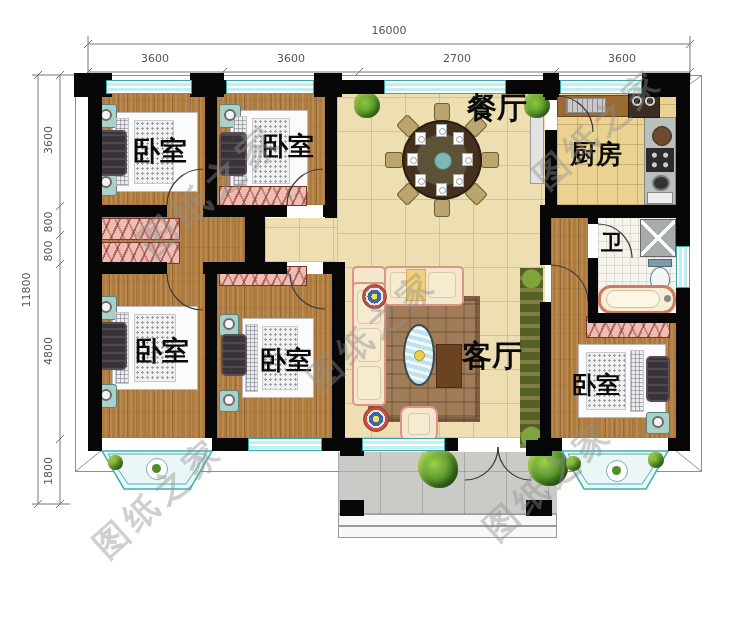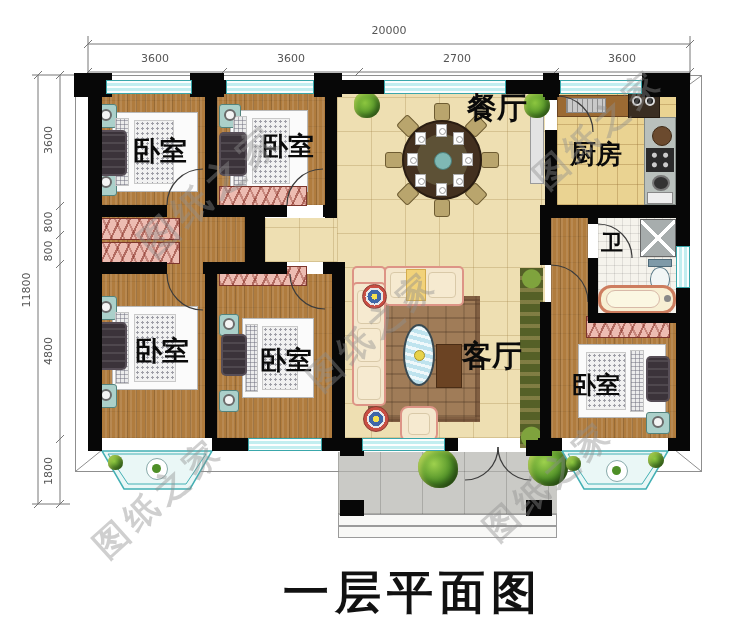--- a/index.html
+++ b/index.html
@@ -320,27 +320,26 @@
   <div class="label" style="left:162px;top:350px;font-size:27px;">卧室</div>
   <div class="label" style="left:286px;top:360px;font-size:26px;">卧室</div>
   <div class="label" style="left:596px;top:385px;font-size:24px;">卧室</div>
 
   <div class="wm" style="left:210px;top:190px;font-size:38px;">图纸之家</div>
   <div class="wm" style="left:598px;top:128px;font-size:34px;">图纸之家</div>
   <div class="wm" style="left:372px;top:330px;font-size:34px;">图纸之家</div>
   <div class="wm" style="left:158px;top:497px;font-size:34px;">图纸之家</div>
   <div class="wm" style="left:548px;top:480px;font-size:34px;">图纸之家</div>
 
-  <div class="dimtxt" style="left:389px;top:30px;">20000</div>
+  <div class="dimtxt" style="left:389px;top:30px;">16000</div>
   <div class="dimtxt" style="left:155px;top:58px;">3600</div>
   <div class="dimtxt" style="left:291px;top:58px;">3600</div>
   <div class="dimtxt" style="left:457px;top:58px;">2700</div>
   <div class="dimtxt" style="left:622px;top:58px;">3600</div>
   <div class="dimtxt rot" style="left:26px;top:290px;">11800</div>
   <div class="dimtxt rot" style="left:48px;top:140px;">3600</div>
   <div class="dimtxt rot" style="left:48px;top:222px;">800</div>
   <div class="dimtxt rot" style="left:48px;top:251px;">800</div>
   <div class="dimtxt rot" style="left:48px;top:351px;">4800</div>
   <div class="dimtxt rot" style="left:48px;top:471px;">1800</div>
 
-  <div id="title" style="left:413px;top:562px;">一层平面图</div>
 
 </div>
 
 </body></html>

